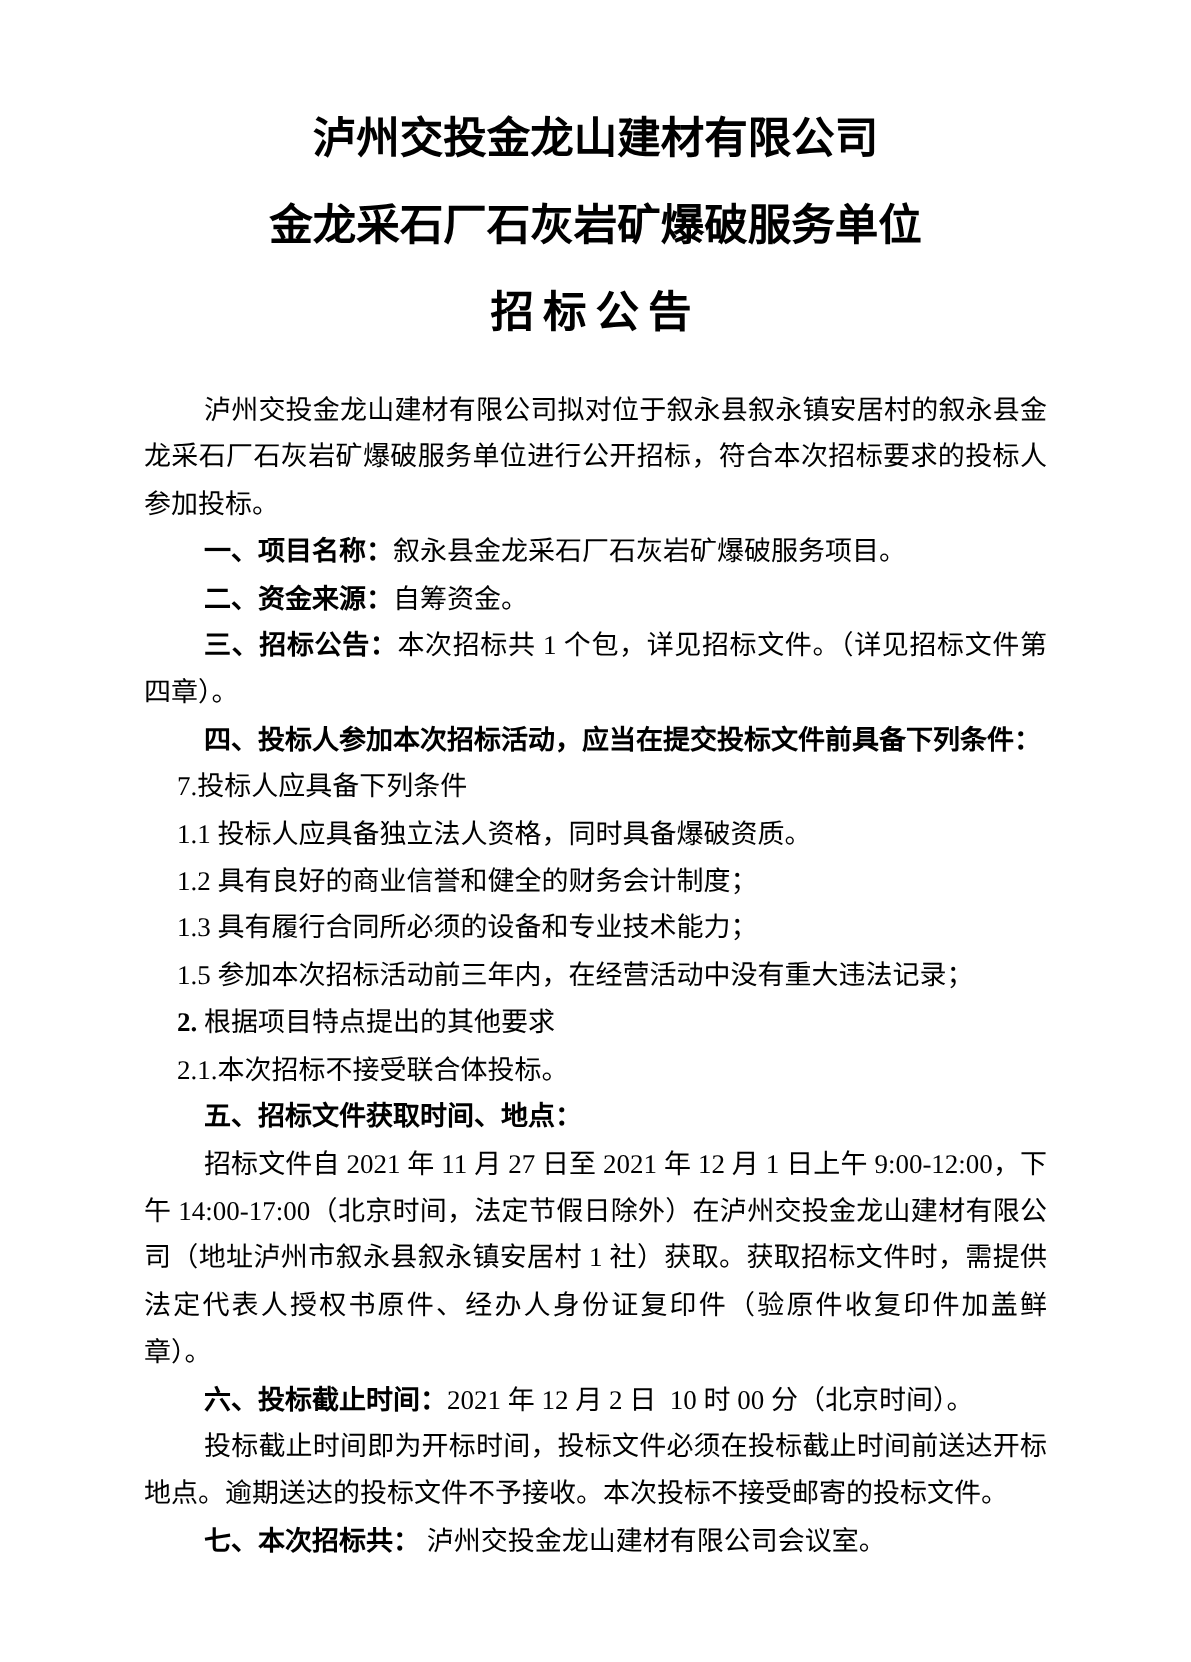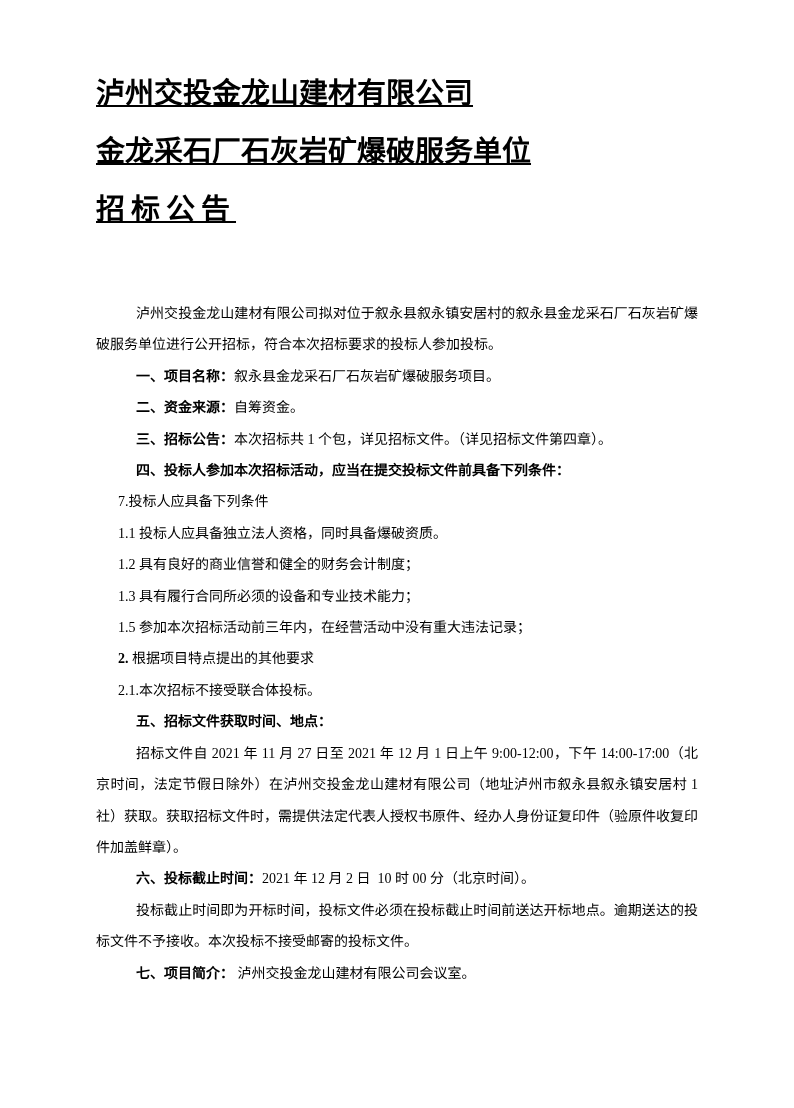--- a/index.html
+++ b/index.html
@@ -13,35 +13,35 @@
     height: 1108px;
     margin: 0 auto;
     background: #ffffff;
     color: #000000;
     box-sizing: border-box;
     padding: 64px 96px 0 96px;
     overflow: hidden;
     font-family: "Liberation Serif", "DejaVu Serif", serif;
   }
   .titles {
-    text-decoration: underline;
+    text-align: center;
   }
   .title-line {
     font-size: 29px;
     font-weight: 700;
     line-height: 58px;
     white-space: nowrap;
     font-family: "Liberation Serif", "DejaVu Serif", serif;
   }
   .title-announce {
     letter-spacing: 6px;
   }
   .doc-body {
-    margin-top: 60px;
-    font-size: 14px;
+    margin-top: 20px;
+    font-size: 18px;
     line-height: 31.4px;
     text-align: justify;
   }
   .para {
     margin: 0;
     padding: 0;
   }
   .ind-lg { text-indent: 40px; }
   .ind-sm { text-indent: 22px; }
   .b { font-weight: 700; }
@@ -72,16 +72,16 @@
       <p class="para ind-sm"><span>1.1 投标人应具备独立法人资格，同时具备爆破资质。</span></p>
       <p class="para ind-sm"><span>1.2 具有良好的商业信誉和健全的财务会计制度；</span></p>
       <p class="para ind-sm"><span>1.3 具有履行合同所必须的设备和专业技术能力；</span></p>
       <p class="para ind-sm"><span>1.5 参加本次招标活动前三年内，在经营活动中没有重大违法记录；</span></p>
       <p class="para ind-sm"><span class="b">2.</span><span> 根据项目特点提出的其他要求</span></p>
       <p class="para ind-sm"><span>2.1.本次招标不接受联合体投标。</span></p>
       <p class="para ind-lg"><span class="b">五、招标文件获取时间、地点：</span></p>
       <p class="para ind-lg"><span>招标文件自 </span><span class="u">2021</span><span> 年 </span><span class="u">11</span><span> 月 </span><span class="u">27</span><span> 日至 </span><span class="u">2021</span><span> 年 </span><span class="u">12</span><span> 月 </span><span class="u">1</span><span> 日上午 9:00-12:00，下午 14:00-17:00（北京时间，法定节假日除外）在泸州交投金龙山建材有限公司（地址</span><span class="u">泸州市叙永县叙永镇安居村 1 社</span><span>）获取。获取招标文件时，需提供法定代表人授权书原件、经办人身份证复印件（验原件收复印件加盖鲜章）。</span></p>
       <p class="para ind-lg"><span class="b">六、投标截止时间：</span><span class="u">2021</span><span> 年 </span><span class="u">12</span><span> 月 </span><span class="u">2</span><span> 日&nbsp; 10 时 00 分（北京时间）。</span></p>
       <p class="para ind-lg"><span>投标截止时间即为开标时间，投标文件必须在投标截止时间前送达开标地点。逾期送达的投标文件不予接收。本次投标不接受邮寄的投标文件。</span></p>
-      <p class="para ind-lg"><span class="b">七、项目简介：</span><span class="u">&nbsp;泸州交投金龙山建材有限公司会议室</span><span>。</span></p>
+      <p class="para ind-lg"><span class="b">七、本次招标共：</span><span class="u">&nbsp;泸州交投金龙山建材有限公司会议室</span><span>。</span></p>
     </div>
 
 </div>
 
 </body></html>

